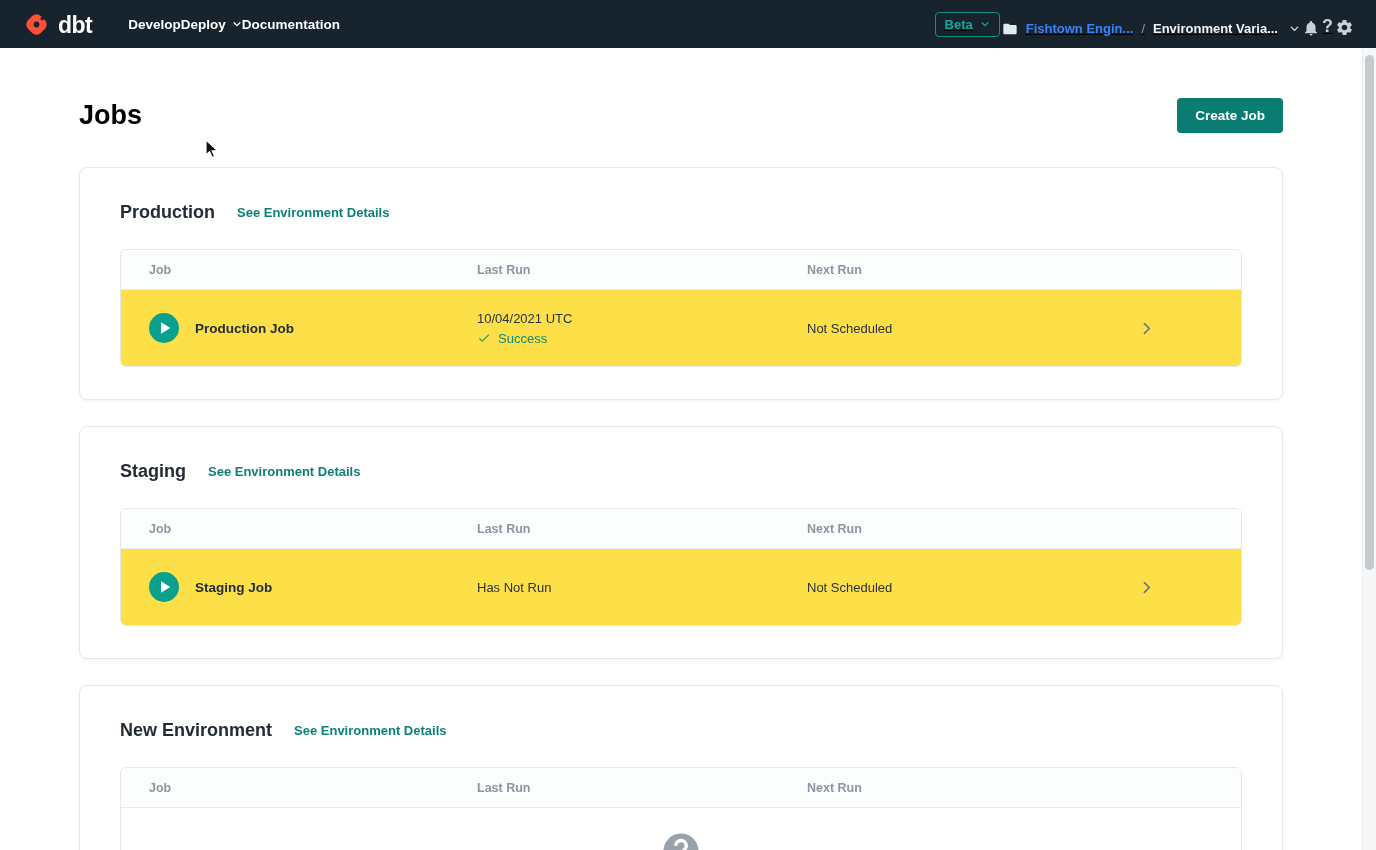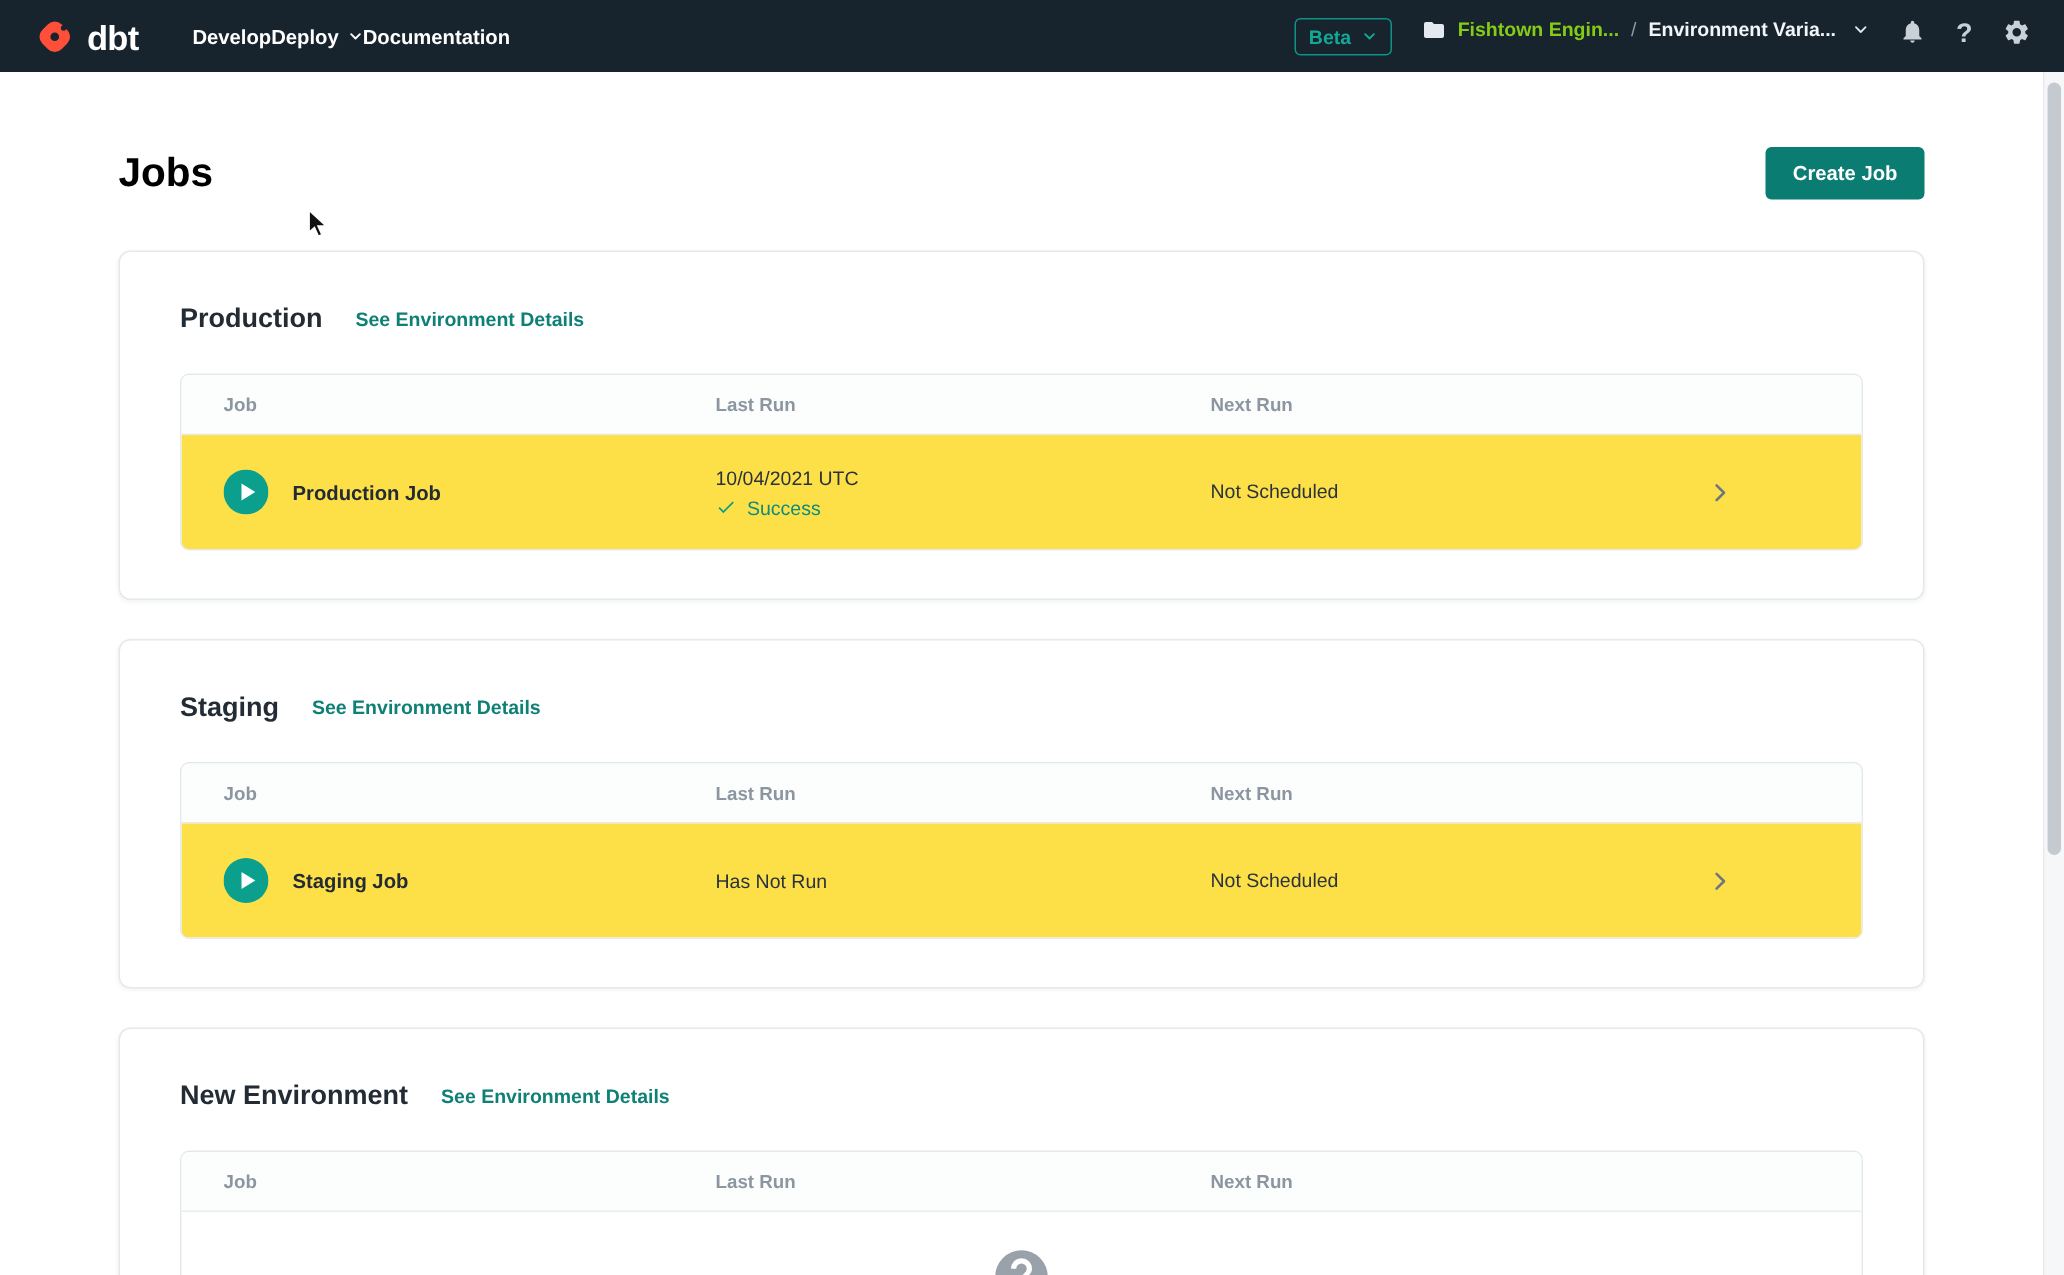--- a/index.html
+++ b/index.html
@@ -5,24 +5,24 @@
   * { margin:0; padding:0; box-sizing:border-box; }
   html,body { width:1376px; height:850px; overflow:hidden; }
   body { font-family:"Liberation Sans", sans-serif; background:#ffffff; position:relative; }
 
   
   .topbar { height:48px; background:#17232d; display:flex; align-items:center; padding:0 22px; position:relative; z-index:5; }
   .logo { display:flex; align-items:flex-end; gap:7px; margin-right:36px; cursor:pointer; }
   .logo .brand { color:#ffffff; font-size:23px; font-weight:700; letter-spacing:-0.5px; }
   .nav { display:flex; align-items:center; }
   .nav-item { color:#ffffff; font-size:13.5px; font-weight:600; display:flex; align-items:center; gap:6px; cursor:pointer; }
-  .topbar-right { margin-left:auto; display:flex; align-items:flex-start; gap:20px; }
+  .topbar-right { margin-left:auto; display:flex; align-items:flex-end; gap:2px;text-decoration:underline; }
   .beta-badge { display:flex; align-items:center; gap:7px; border:1px solid #0e9486; border-radius:4px; padding:4px 9px; color:#13a897; font-size:13px; font-weight:700; cursor:pointer; }
   .breadcrumb { display:flex; align-items:center; gap:8px; cursor:pointer; }
-  .breadcrumb .proj { color:#84cc16; font-size:13px; font-weight:700; }
+  .breadcrumb .proj { color:#3b82f6; font-size:13px; font-weight:700; }
   .breadcrumb .sep { color:#8d9aa6; font-size:13px; }
   .breadcrumb .page { color:#f2f5f7; font-size:13px; font-weight:600; }
   .icon-btn { display:flex; align-items:center; justify-content:center; cursor:pointer; }
   .help-glyph { color:#c9d1d8; font-size:18px; font-weight:700; }
 
   
   .content { margin-left:79px; width:1204px; }
   .title-row { display:flex; align-items:center; justify-content:space-between; margin-top:50px; margin-bottom:34px; }
   .page-title { font-size:27px; font-weight:700; color:#000000; }
   .create-btn { background:#0a7c71; color:#ffffff; border:none; border-radius:4px; font-family:inherit; font-size:13.5px; font-weight:600; padding:10px 18px; cursor:pointer; }

